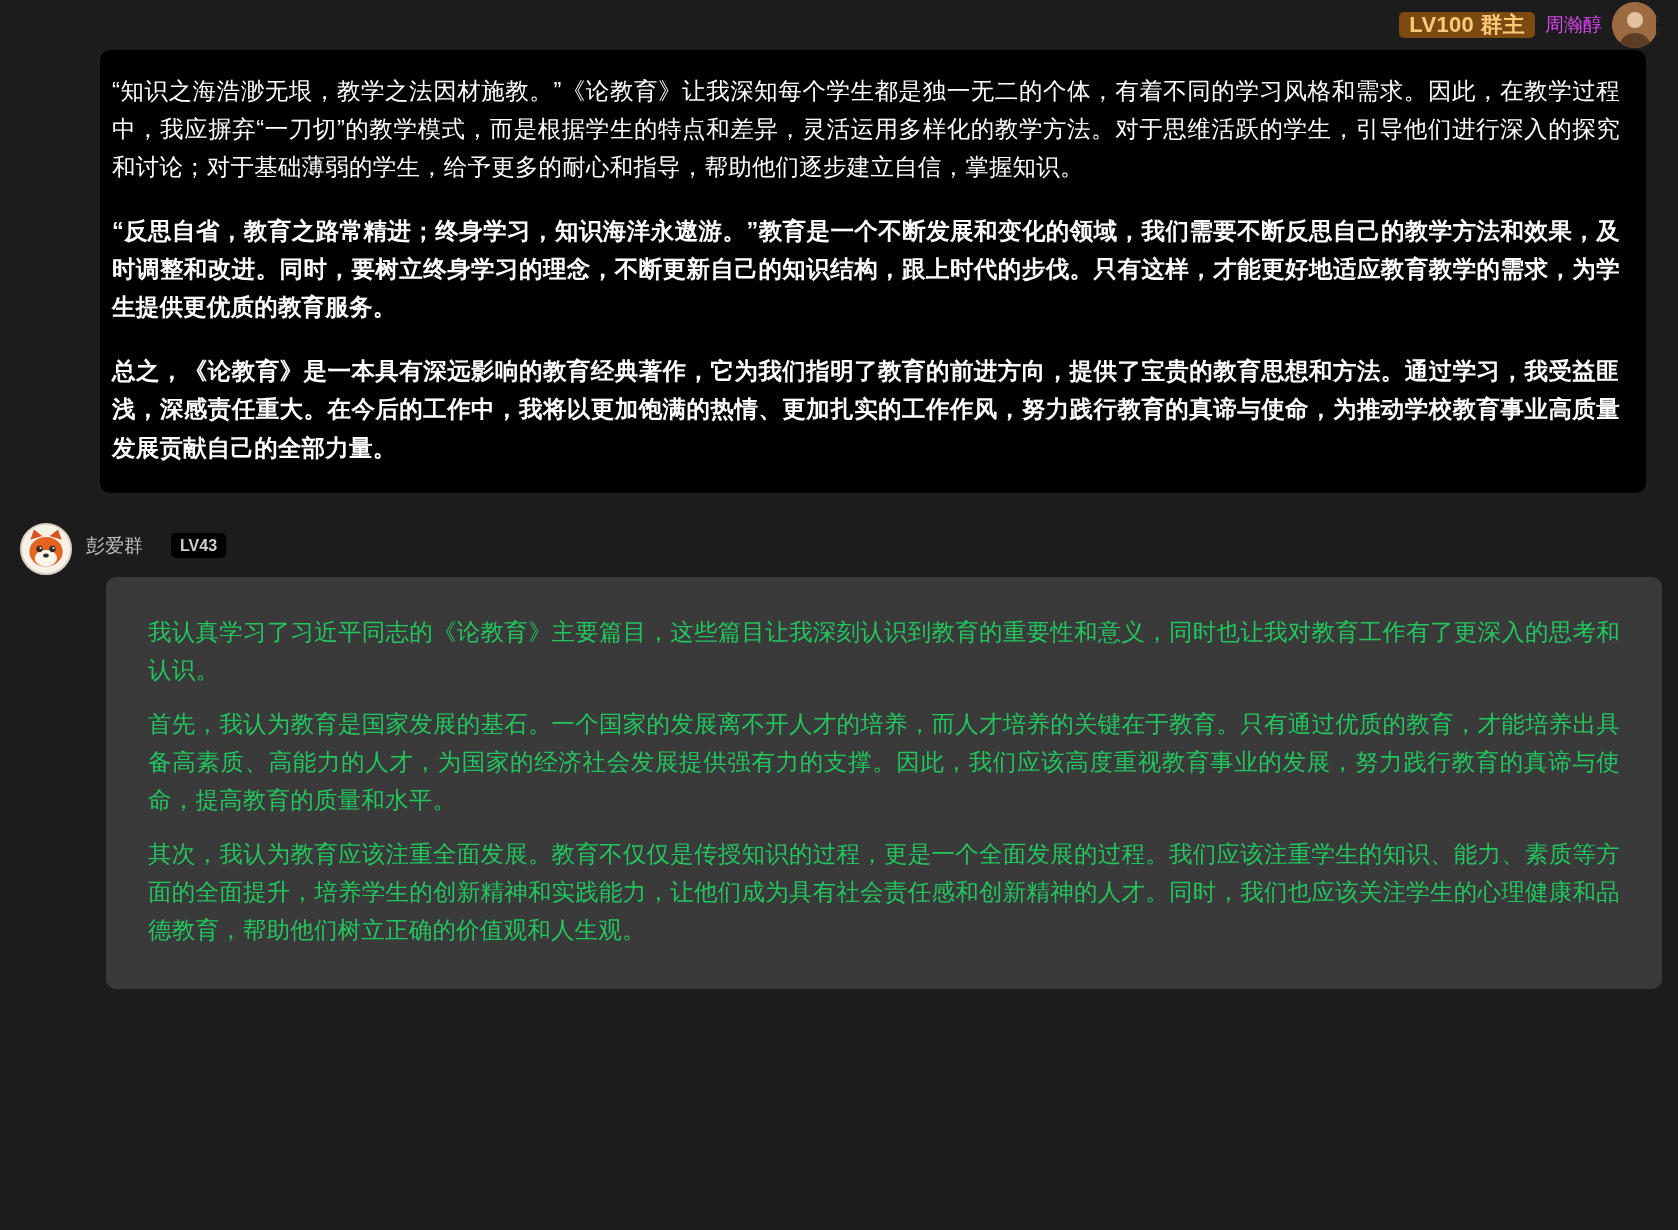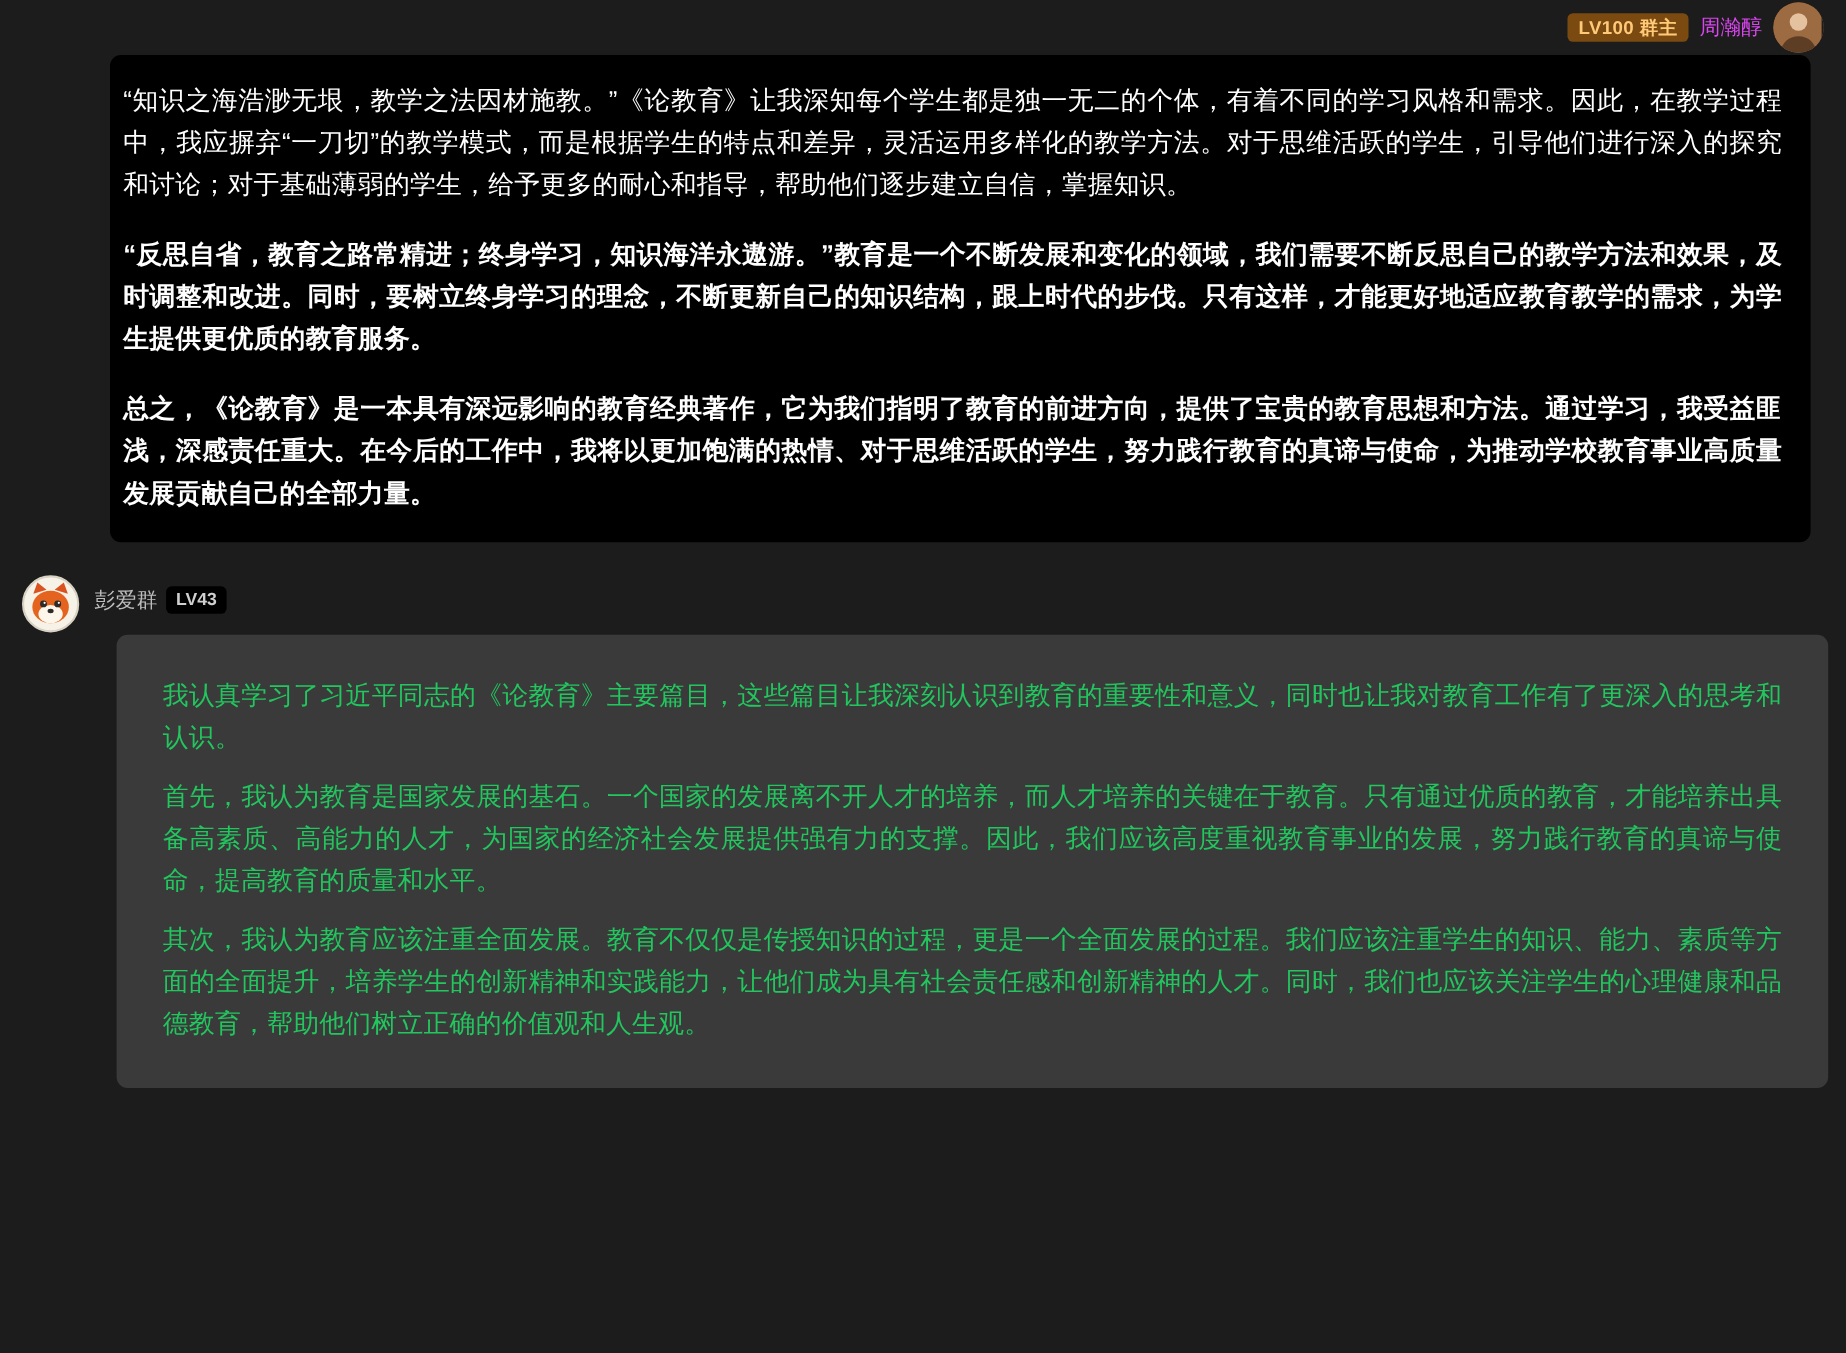--- a/index.html
+++ b/index.html
@@ -37,21 +37,21 @@
     padding-right: 4px;
   }
   .badge-owner {
     display: inline-flex;
     align-items: center;
     height: 26px;
     padding: 0 10px;
     border-radius: 5px;
     background: #7a4a10;
     color: #ffc978;
-    font-size: 17px;
+    font-size: 22px;
     font-weight: bold;
     letter-spacing: 0.3px;
     white-space: nowrap;
   }
   .username-out {
     font-size: 19px;
     color: #d946ef;
     white-space: nowrap;
   }
   .avatar {
@@ -94,21 +94,21 @@
   }
 
   
   .msg-in {
     margin-top: 30px;
     padding-left: 20px;
   }
   .msg-in-header {
     display: flex;
     align-items: center;
-    gap: 8px;
+    gap: 28px;
     height: 46px;
     padding-left: 66px;
   }
   .avatar-in {
     position: absolute;
     left: 20px;
     width: 52px;
     height: 52px;
     border-radius: 50%;
     background: #f5efe2;
@@ -170,21 +170,21 @@
           <circle cx="23" cy="18" r="8" fill="#e4c2a0"></circle>
           <path d="M7 46c0-9 7.5-15 16-15s16 6 16 15z" fill="#5d3d24"></path>
         </svg>
         <div class="avatar-out-cut"></div>
       </div>
     </div>
 
     <div class="bubble-out">
       <p>“知识之海浩渺无垠，教学之法因材施教。”《论教育》让我深知每个学生都是独一无二的个体，有着不同的学习风格和需求。因此，在教学过程中，我应摒弃“一刀切”的教学模式，而是根据学生的特点和差异，灵活运用多样化的教学方法。对于思维活跃的学生，引导他们进行深入的探究和讨论；对于基础薄弱的学生，给予更多的耐心和指导，帮助他们逐步建立自信，掌握知识。</p>
       <p>“反思自省，教育之路常精进；终身学习，知识海洋永遨游。”教育是一个不断发展和变化的领域，我们需要不断反思自己的教学方法和效果，及时调整和改进。同时，要树立终身学习的理念，不断更新自己的知识结构，跟上时代的步伐。只有这样，才能更好地适应教育教学的需求，为学生提供更优质的教育服务。</p>
-      <p>总之，《论教育》是一本具有深远影响的教育经典著作，它为我们指明了教育的前进方向，提供了宝贵的教育思想和方法。通过学习，我受益匪浅，深感责任重大。在今后的工作中，我将以更加饱满的热情、对于思维活跃的学生，努力践行教育的真谛与使命，为推动学校教育事业高质量发展贡献自己的全部力量。</p>
+      <p>总之，《论教育》是一本具有深远影响的教育经典著作，它为我们指明了教育的前进方向，提供了宝贵的教育思想和方法。通过学习，我受益匪浅，深感责任重大。在今后的工作中，我将以更加饱满的热情、更加扎实的工作作风，努力践行教育的真谛与使命，为推动学校教育事业高质量发展贡献自己的全部力量。</p>
     </div>
   </div>
 
   <div class="msg-in in-wrap">
     <div class="avatar-in">
       <svg class="fox" viewBox="0 0 52 52">
         <circle cx="26" cy="26" r="26" fill="#f7f2e7"></circle>
         <path d="M9 16 L13 5 L22 12 Z" fill="#d9521f"></path>
         <path d="M43 16 L39 5 L30 12 Z" fill="#d9521f"></path>
         <ellipse cx="26" cy="29" rx="18" ry="16" fill="#e4641f"></ellipse>

